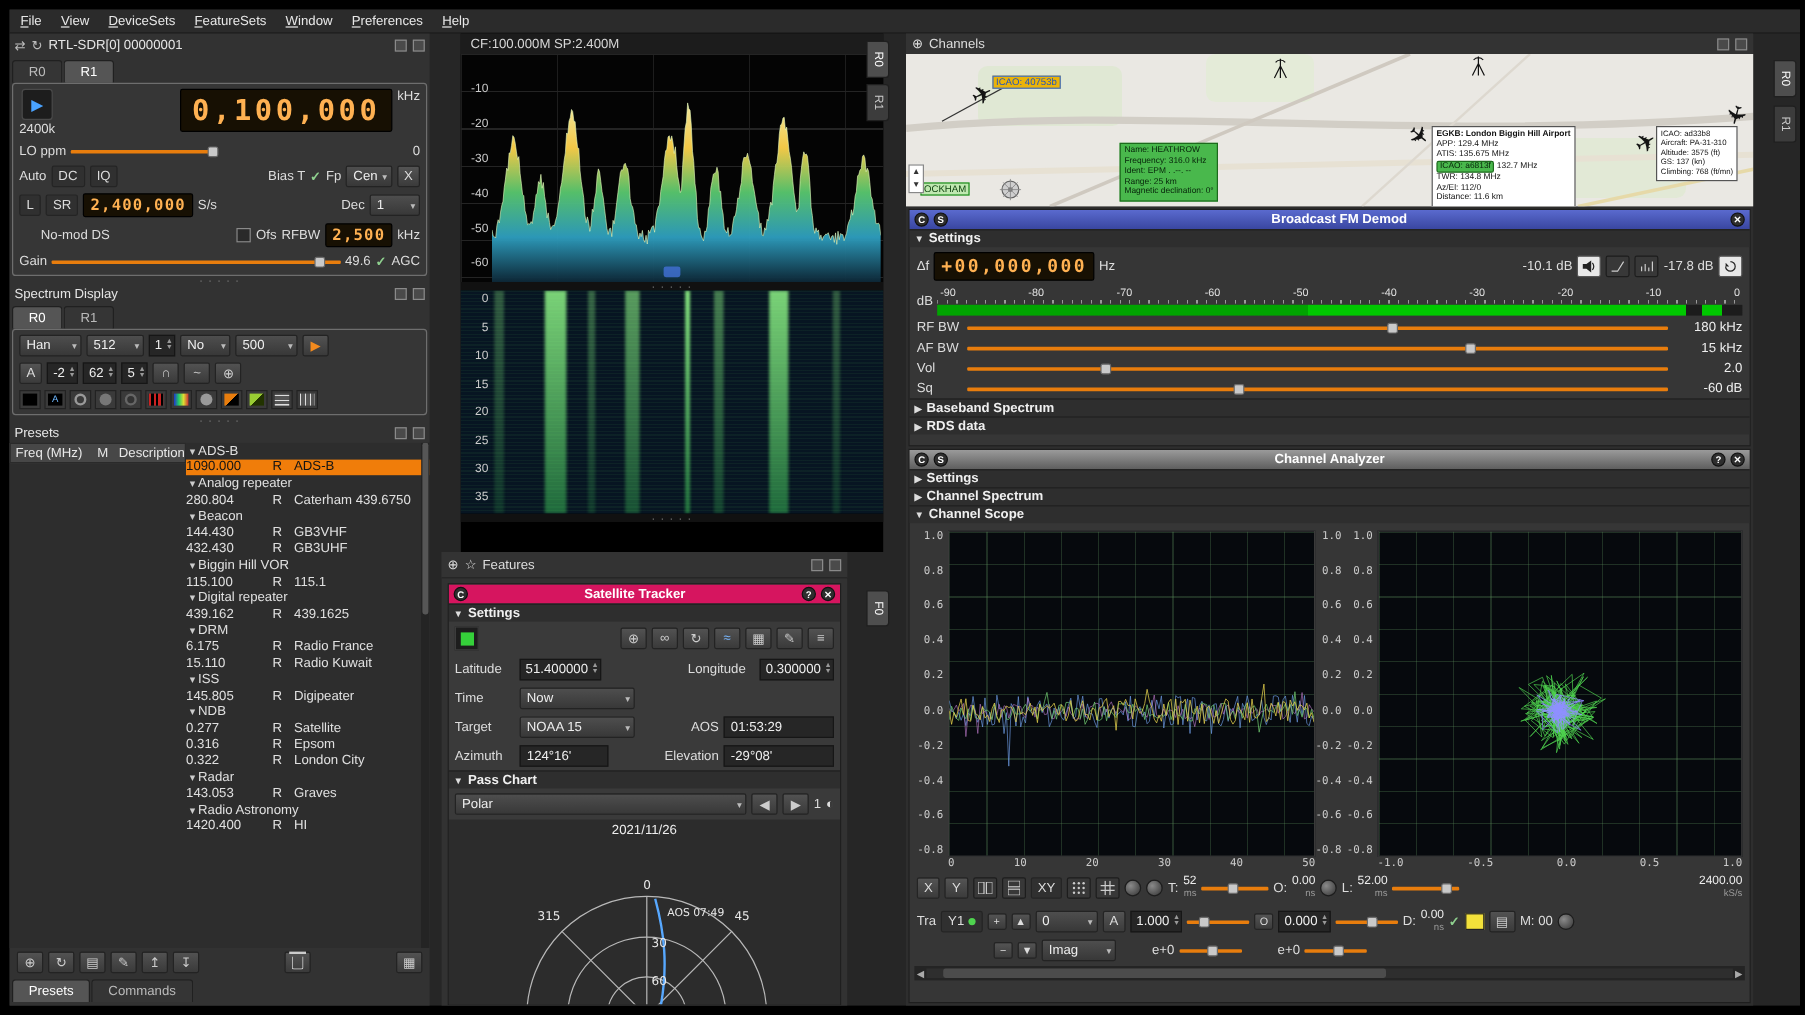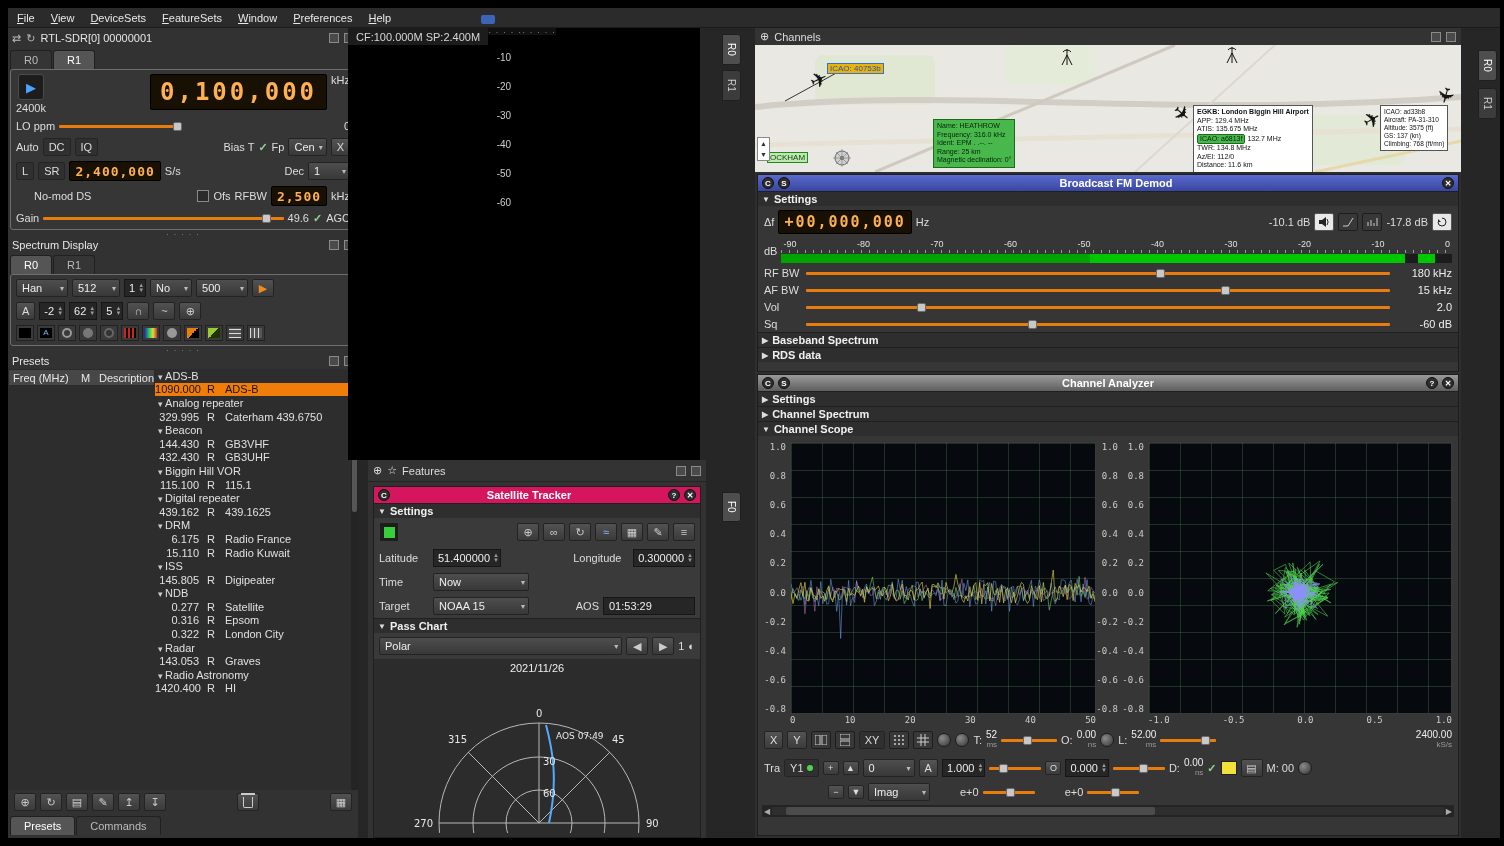--- a/index.html
+++ b/index.html
@@ -57,30 +57,30 @@
 .gbox{border:1px solid #6e6e6e;border-radius:3px;margin:0 2px;padding:4px 5px;display:flex;flex-direction:column;gap:5px;background:#363636}
 .playbtn{width:26px;height:26px;background:#1d1d1d;border:1px solid #4a4a4a;border-radius:3px;color:#4aa3ff;font-size:13px;display:flex;align-items:center;justify-content:center}
 .sbtn{width:18px;height:16px;border:1px solid #222;background:#3a3a3a;display:inline-flex;align-items:center;justify-content:center;font-size:9px;padding:0}
 .sbtn>span{width:12px;height:10px;display:block}
 .ptable{flex:1;display:flex;overflow:hidden;background:#2d2d2d;position:relative}
 .phead{display:flex;background:#474747;border:1px solid #2a2a2a;height:17px;align-items:center;font-size:11px;color:#e8e8e8}
 .phead .c1{width:72px;padding-left:4px}
 .phead .c2{width:18px}
 .phead .c3{flex:1}
 .prow{display:flex;height:13.6px;align-items:center;font-size:11px;color:#e0e0e0;padding-right:8px}
-.prow .c1{width:52px;text-align:right;padding-right:8px;white-space:nowrap}
+.prow .c1{width:72px;text-align:left;padding-right:8px;white-space:nowrap}
 .prow .c2{width:18px}
 .prow .c3{flex:1;white-space:nowrap;overflow:hidden}
 .prow.group .c1{width:auto;text-align:left;padding-left:3px}
 .prow.group .c1::before{content:"▾ ";font-size:9px;color:#ccc}
 .prow.selected{background:#f07d0a;color:#141414}
 .vscroll{position:absolute;right:0;top:0;bottom:0;width:7px;background:#242424}
 .vscroll .thumb{position:absolute;top:0;left:1px;width:5px;height:34%;background:#565656;border-radius:2px}
 
-.centerp{position:absolute;left:348px;top:28px;width:352px;height:432px;background:#000;display:flex;}
+.centerp{position:absolute;left:384px;top:28px;width:352px;height:432px;background:#000;display:flex;flex-direction:column}
 .spechdr{height:17px;background:#1c1c1c;color:#d6d6d6;display:flex;align-items:center;padding:0 8px;font-size:11px}
 .specplot{position:relative;height:190px;background:#040404;background-image:repeating-linear-gradient(180deg,#242424 0 1px,transparent 1px 31px),repeating-linear-gradient(90deg,#1d1d1d 0 1px,transparent 1px 80px)}
 .dbcol{position:absolute;left:0;top:24px;bottom:10px;width:26px;display:flex;flex-direction:column;justify-content:space-between;align-items:flex-end;padding-right:3px;font-size:10px;color:#ccc}
 .scale{position:relative;height:15px;background:#0a0a0a;display:flex;align-items:center;justify-content:space-between;padding:0 8px;font-size:10px;color:#ddd;background-image:repeating-linear-gradient(90deg,#555 0 1px,transparent 1px 16px);background-size:100% 3px;background-repeat:no-repeat;background-position:0 0}
 .scalemark{position:absolute;left:50%;top:2px;width:14px;height:9px;margin-left:-7px;background:#3f6fd0;border-radius:2px;opacity:.85}
 .waterfall{position:relative;height:186px;background:#071522;background-image:repeating-linear-gradient(180deg,rgba(30,70,50,.25) 0 1px,transparent 1px 3px);overflow:hidden}
 .wfcol{position:absolute;left:0;top:2px;height:176px;width:26px;display:flex;flex-direction:column;justify-content:space-between;align-items:flex-end;padding-right:3px;font-size:10px;color:#ccc;z-index:3}
 .streak{position:absolute;top:0;bottom:0;background:linear-gradient(180deg,rgba(150,255,140,.95),rgba(60,200,90,.55));filter:blur(1.5px)}
 
 .featp{position:absolute;left:368px;top:460px;width:338px;height:378px;background:#323232;display:flex;flex-direction:column}
@@ -359,21 +359,21 @@
             <span class="c1">1090.000</span>
             <span class="c2">R</span>
             <span class="c3">ADS-B</span>
           </div>
           <div class="prow group">
             <span class="c1">Analog repeater</span>
             <span class="c2"></span>
             <span class="c3"></span>
           </div>
           <div class="prow">
-            <span class="c1">329.995</span>
+            <span class="c1">280.804</span>
             <span class="c2">R</span>
             <span class="c3">Caterham 439.6750</span>
           </div>
           <div class="prow group">
             <span class="c1">Beacon</span>
             <span class="c2"></span>
             <span class="c3"></span>
           </div>
           <div class="prow">
             <span class="c1">144.430</span>
@@ -616,20 +616,27 @@
       </div>
       <div class="satrow">
         <span class="lbl w50">Target</span>
         <span class="combo" style="width:96px">
             <span>NOAA 15</span>
             <span class="ar">▾</span>
           </span>
         <span class="sp"></span>
         <span class="lbl">AOS</span>
         <span class="field" style="width:92px">01:53:29</span>
+      </div>
+      <div class="satrow">
+        <span class="lbl w50">Azimuth</span>
+        <span class="field" style="width:74px">124°16'</span>
+        <span class="sp"></span>
+        <span class="lbl">Elevation</span>
+        <span class="field" style="width:92px">-29°08'</span>
       </div>
       <div class="secbar">
           <span class="tri">▼</span>
           <span>Pass Chart</span>
         </div>
       <div class="satrow" style="height:26px">
         <span class="combo" style="flex:1">
             <span>Polar</span>
             <span class="ar">▾</span>
           </span>

